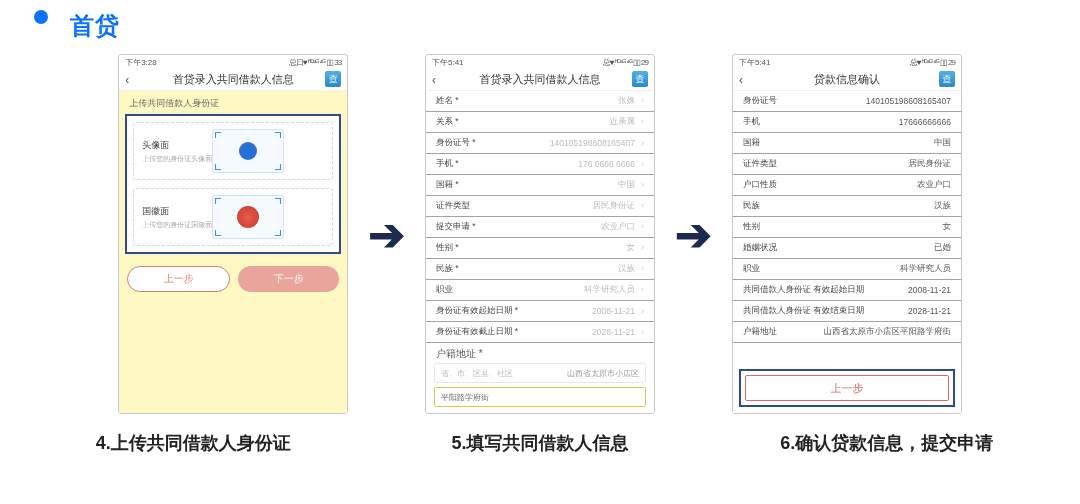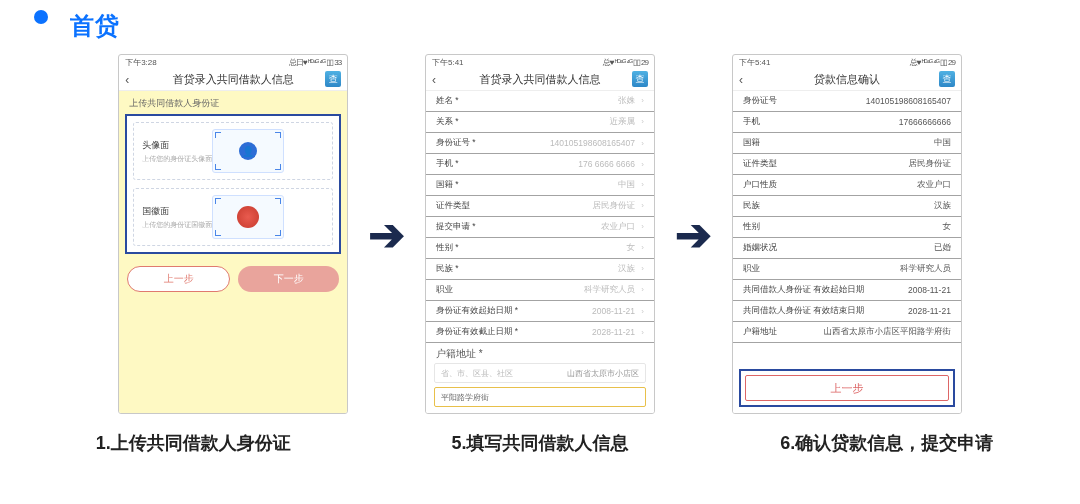--- a/index.html
+++ b/index.html
@@ -249,16 +249,16 @@
         </div>
       </div>
     <div class="p3-foot">
       <div class="b b-out">上一步</div>
     </div>
   </div>
 
 </div>
 
 <div class="captions">
-  <div class="cap">1.上传共同借款人身份证</div>
+  <div class="cap">4.上传共同借款人身份证</div>
   <div class="cap">5.填写共同借款人信息</div>
   <div class="cap">6.确认贷款信息，提交申请</div>
 </div>
 
 </body></html>

